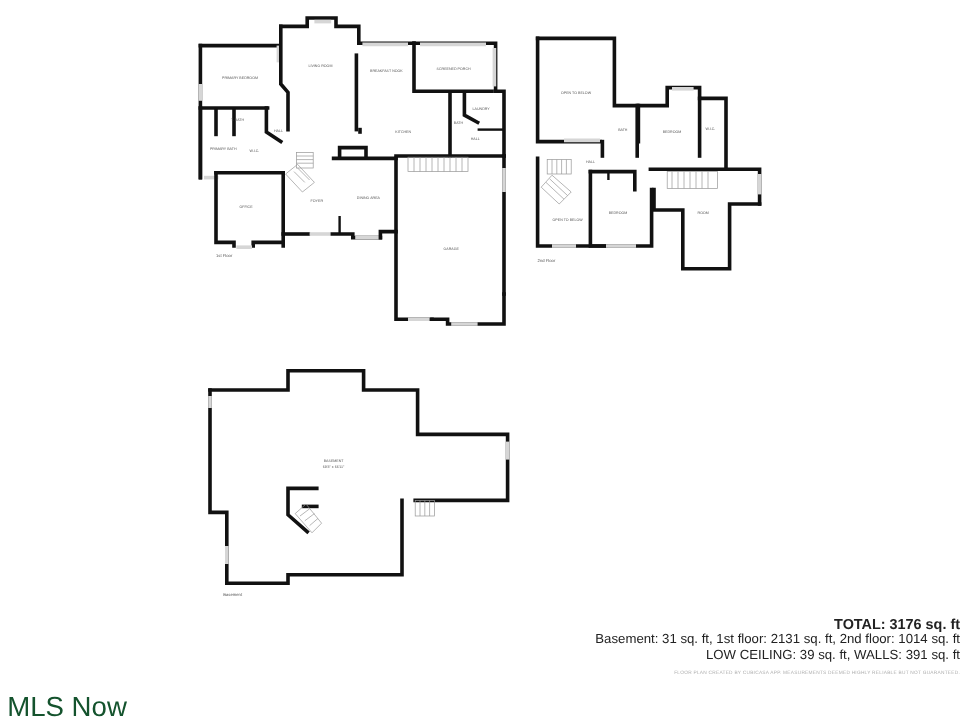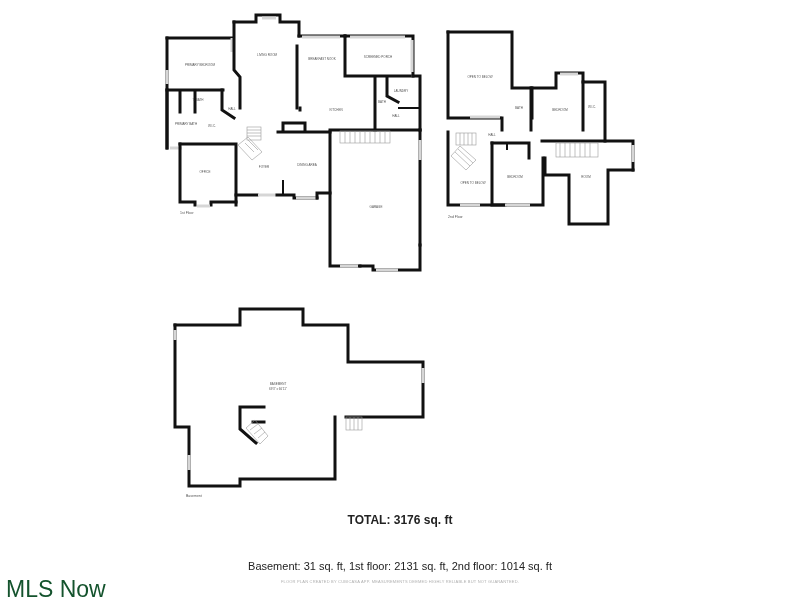--- a/index.html
+++ b/index.html
@@ -4,23 +4,23 @@
 <style>
   html, body { margin:0; padding:0; }
   body { width:800px; height:600px; background:#ffffff; position:relative; overflow:hidden; font-family:"Liberation Sans", sans-serif; }
   svg.plan { position:absolute; left:0; top:0; }
   .wall { stroke:#111; stroke-width:3; fill:none; stroke-linecap:square; }
   .thin { stroke:#111; stroke-width:2; fill:none; }
   .win { stroke:#d6d6d6; stroke-width:3; }
   .stair { stroke:#999; stroke-width:0.6; fill:none; }
   .lbl { font-family:"Liberation Sans", sans-serif; font-size:3px; fill:#555; text-anchor:middle; }
   .flabel { font-family:"Liberation Sans", sans-serif; font-size:3.5px; fill:#555; }
-  .summary { position:absolute; left:0; width:800px; top:514px; text-align:center; color:#222; }
+  .summary { position:absolute; left:0; width:800px; top:514px; text-align:right; color:#222; }
   .summary .total { font-weight:bold; font-size:12px; line-height:13px; }
-  .summary .line { font-size:11px; line-height:12.5px;margin-top:33px; }
+  .summary .line { font-size:11px; line-height:12.5px; }
   .summary .fine { font-size:4px; color:#b0b0b0; margin-top:6px; letter-spacing:0.2px; }
   .mls { position:absolute; left:6px; top:576px; font-size:23px; color:#14532d; }
 </style>
 </head>
 <body>
 
 <svg class="plan" width="800" height="600" viewBox="0 0 800 600">
 
   <g>
 
@@ -182,16 +182,17 @@
     </g>
     <text class="lbl" x="278" y="385">BASEMENT</text>
     <text class="lbl" x="278" y="390">69'3" x 66'11"</text>
     <text class="flabel" x="186" y="497">Basement</text>
   </g>
 </svg>
 
 <div class="summary">
   <div class="total">TOTAL: 3176 sq. ft</div>
   <div class="line">Basement: 31 sq. ft, 1st floor: 2131 sq. ft, 2nd floor: 1014 sq. ft</div>
+  <div class="line">LOW CEILING: 39 sq. ft, WALLS: 391 sq. ft</div>
   <div class="fine">FLOOR PLAN CREATED BY CUBICASA APP. MEASUREMENTS DEEMED HIGHLY RELIABLE BUT NOT GUARANTEED.</div>
 </div>
 
 <div class="mls">MLS Now</div>
 
 </body></html>

